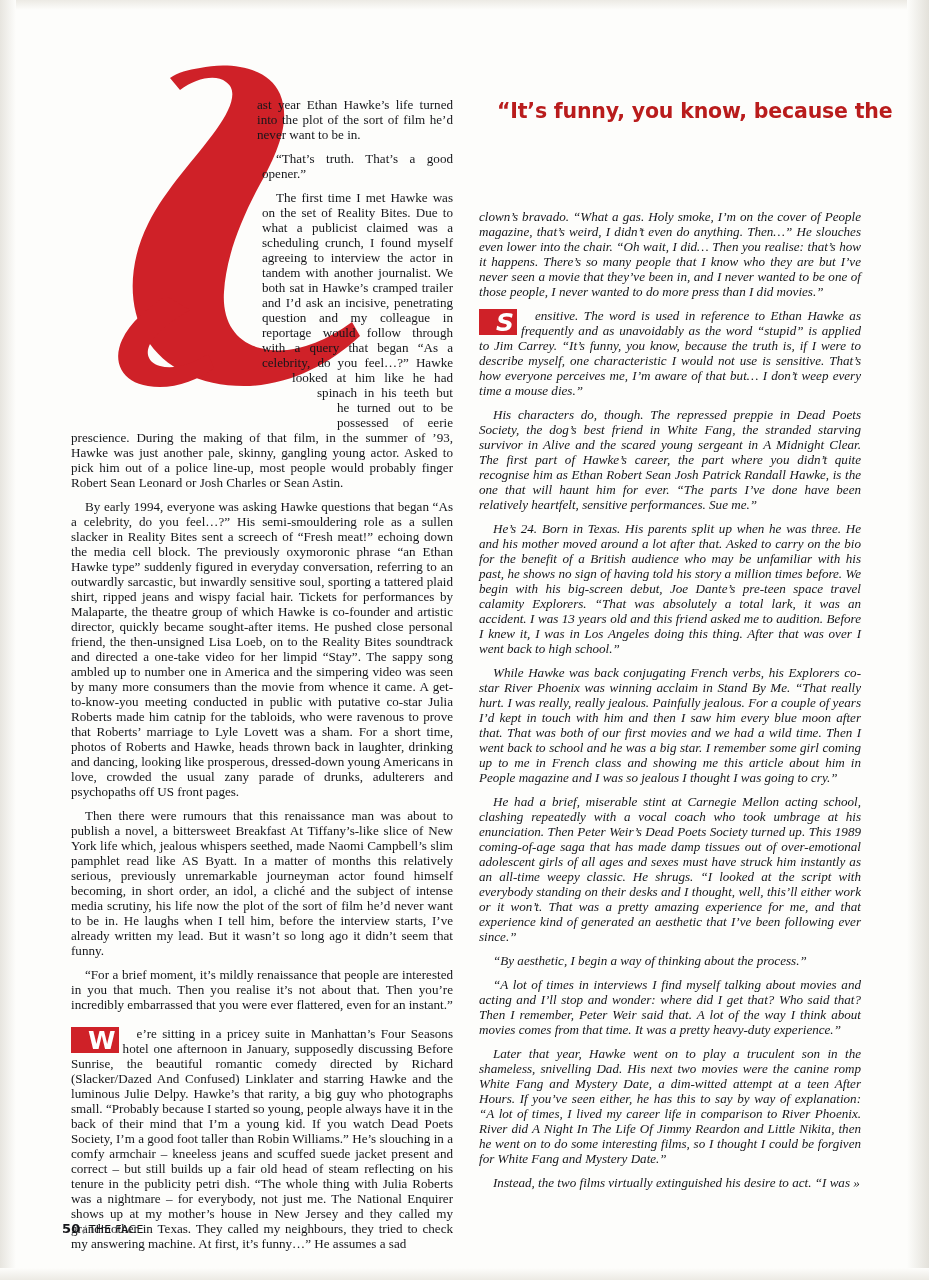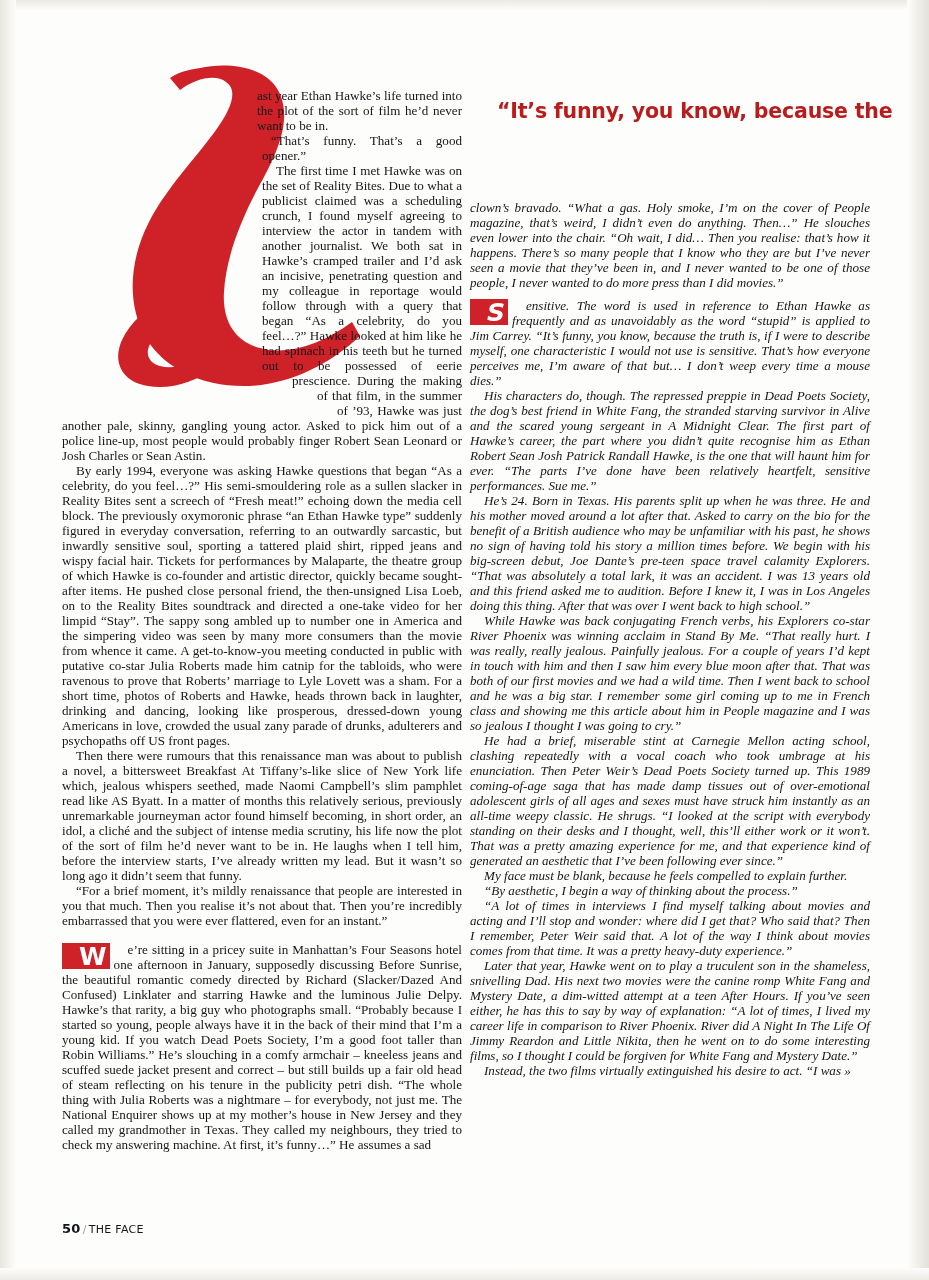--- a/index.html
+++ b/index.html
@@ -34,21 +34,21 @@
     top: 200px;
     width: 400px;
     text-align: justify;
     font-size: 13.1px;
     line-height: 15.0px;
     color: #15161a;
     font-style: italic;
   }
 
   .col-left p, .col-right p {
-    margin: 0;
+    margin: 9px;
     text-indent: 14px;
     hyphens: auto;
   }
   .col-left p.noindent, .col-right p.noindent { text-indent: 0; }
 
   
   .stair { float: left; clear: left; height: 15px; }
 
   
   .dropcap-L {
@@ -180,40 +180,39 @@
     <div class="stair" style="width:100px"></div>
     <div class="stair" style="width:180px"></div>
     <div class="stair" style="width:180px"></div>
     <div class="stair" style="width:200px"></div>
     <div class="stair" style="width:200px"></div>
     <div class="stair" style="width:230px"></div>
     <div class="stair" style="width:255px"></div>
     <div class="stair" style="width:275px"></div>
 
     <p class="noindent">ast year Ethan Hawke’s life turned into the plot of the sort of film he’d never want to be in.</p>
-    <p>“That’s funny. That’s a good opener.”</p>
+    <p>“That’s truth. That’s a good opener.”</p>
     <p>The first time I met Hawke was on the set of Reality Bites. Due to what a publicist claimed was a scheduling crunch, I found myself agreeing to interview the actor in tandem with another journalist. We both sat in Hawke’s cramped trailer and I’d ask an incisive, penetrating question and my colleague in reportage would follow through with a query that began “As a celebrity, do you feel…?” Hawke looked at him like he had spinach in his teeth but he turned out to be possessed of eerie prescience. During the making of that film, in the summer of ’93, Hawke was just another pale, skinny, gangling young actor. Asked to pick him out of a police line-up, most people would probably finger Robert Sean Leonard or Josh Charles or Sean Astin.</p>
     <p>By early 1994, everyone was asking Hawke questions that began “As a celebrity, do you feel…?” His semi-smouldering role as a sullen slacker in Reality Bites sent a screech of “Fresh meat!” echoing down the media cell block. The previously oxymoronic phrase “an Ethan Hawke type” suddenly figured in everyday conversation, referring to an outwardly sarcastic, but inwardly sensitive soul, sporting a tattered plaid shirt, ripped jeans and wispy facial hair. Tickets for performances by Malaparte, the theatre group of which Hawke is co-founder and artistic director, quickly became sought-after items. He pushed close personal friend, the then-unsigned Lisa Loeb, on to the Reality Bites soundtrack and directed a one-take video for her limpid “Stay”. The sappy song ambled up to number one in America and the simpering video was seen by many more consumers than the movie from whence it came. A get-to-know-you meeting conducted in public with putative co-star Julia Roberts made him catnip for the tabloids, who were ravenous to prove that Roberts’ marriage to Lyle Lovett was a sham. For a short time, photos of Roberts and Hawke, heads thrown back in laughter, drinking and dancing, looking like prosperous, dressed-down young Americans in love, crowded the usual zany parade of drunks, adulterers and psychopaths off US front pages.</p>
     <p>Then there were rumours that this renaissance man was about to publish a novel, a bittersweet Breakfast At Tiffany’s-like slice of New York life which, jealous whispers seethed, made Naomi Campbell’s slim pamphlet read like AS Byatt. In a matter of months this relatively serious, previously unremarkable journeyman actor found himself becoming, in short order, an idol, a cliché and the subject of intense media scrutiny, his life now the plot of the sort of film he’d never want to be in. He laughs when I tell him, before the interview starts, I’ve already written my lead. But it wasn’t so long ago it didn’t seem that funny.</p>
     <p>“For a brief moment, it’s mildly renaissance that people are interested in you that much. Then you realise it’s not about that. Then you’re incredibly embarrassed that you were ever flattered, even for an instant.”</p>
     <p style="margin-top:14px">
       <span class="dcap">W</span><span>e’re sitting in a pricey suite in Manhattan’s Four Seasons hotel one afternoon in January, supposedly discussing Before Sunrise, the beautiful romantic comedy directed by Richard (Slacker/Dazed And Confused) Linklater and starring Hawke and the luminous Julie Delpy. Hawke’s that rarity, a big guy who photographs small. “Probably because I started so young, people always have it in the back of their mind that I’m a young kid. If you watch Dead Poets Society, I’m a good foot taller than Robin Williams.” He’s slouching in a comfy armchair – kneeless jeans and scuffed suede jacket present and correct – but still builds up a fair old head of steam reflecting on his tenure in the publicity petri dish. “The whole thing with Julia Roberts was a nightmare – for everybody, not just me. The National Enquirer shows up at my mother’s house in New Jersey and they called my grandmother in Texas. They called my neighbours, they tried to check my answering machine. At first, it’s funny…” He assumes a sad</span>
     </p>
   </div>
 
   <div class="col-right">
     <p class="noindent">clown’s bravado. “What a gas. Holy smoke, I’m on the cover of People magazine, that’s weird, I didn’t even do anything. Then…” He slouches even lower into the chair. “Oh wait, I did… Then you realise: that’s how it happens. There’s so many people that I know who they are but I’ve never seen a movie that they’ve been in, and I never wanted to be one of those people, I never wanted to do more press than I did movies.”</p>
     <p style="margin-top:8px">
       <span class="dcap">S</span><span>ensitive. The word is used in reference to Ethan Hawke as frequently and as unavoidably as the word “stupid” is applied to Jim Carrey. “It’s funny, you know, because the truth is, if I were to describe myself, one characteristic I would not use is sensitive. That’s how everyone perceives me, I’m aware of that but… I don’t weep every time a mouse dies.”</span>
     </p>
     <p>His characters do, though. The repressed preppie in Dead Poets Society, the dog’s best friend in White Fang, the stranded starving survivor in Alive and the scared young sergeant in A Midnight Clear. The first part of Hawke’s career, the part where you didn’t quite recognise him as Ethan Robert Sean Josh Patrick Randall Hawke, is the one that will haunt him for ever. “The parts I’ve done have been relatively heartfelt, sensitive performances. Sue me.”</p>
     <p>He’s 24. Born in Texas. His parents split up when he was three. He and his mother moved around a lot after that. Asked to carry on the bio for the benefit of a British audience who may be unfamiliar with his past, he shows no sign of having told his story a million times before. We begin with his big-screen debut, Joe Dante’s pre-teen space travel calamity Explorers. “That was absolutely a total lark, it was an accident. I was 13 years old and this friend asked me to audition. Before I knew it, I was in Los Angeles doing this thing. After that was over I went back to high school.”</p>
     <p>While Hawke was back conjugating French verbs, his Explorers co-star River Phoenix was winning acclaim in Stand By Me. “That really hurt. I was really, really jealous. Painfully jealous. For a couple of years I’d kept in touch with him and then I saw him every blue moon after that. That was both of our first movies and we had a wild time. Then I went back to school and he was a big star. I remember some girl coming up to me in French class and showing me this article about him in People magazine and I was so jealous I thought I was going to cry.”</p>
     <p>He had a brief, miserable stint at Carnegie Mellon acting school, clashing repeatedly with a vocal coach who took umbrage at his enunciation. Then Peter Weir’s Dead Poets Society turned up. This 1989 coming-of-age saga that has made damp tissues out of over-emotional adolescent girls of all ages and sexes must have struck him instantly as an all-time weepy classic. He shrugs. “I looked at the script with everybody standing on their desks and I thought, well, this’ll either work or it won’t. That was a pretty amazing experience for me, and that experience kind of generated an aesthetic that I’ve been following ever since.”</p>
-    <p>My face must be blank, because he feels compelled to explain further.</p>
     <p>“By aesthetic, I begin a way of thinking about the process.”</p>
     <p>“A lot of times in interviews I find myself talking about movies and acting and I’ll stop and wonder: where did I get that? Who said that? Then I remember, Peter Weir said that. A lot of the way I think about movies comes from that time. It was a pretty heavy-duty experience.”</p>
     <p>Later that year, Hawke went on to play a truculent son in the shameless, snivelling Dad. His next two movies were the canine romp White Fang and Mystery Date, a dim-witted attempt at a teen After Hours. If you’ve seen either, he has this to say by way of explanation: “A lot of times, I lived my career life in comparison to River Phoenix. River did A Night In The Life Of Jimmy Reardon and Little Nikita, then he went on to do some interesting films, so I thought I could be forgiven for White Fang and Mystery Date.”</p>
     <p>Instead, the two films virtually extinguished his desire to act. “I was »</p>
   </div>
 
   <div class="footer">
     <span class="pgnum">50</span><span class="sep">/</span><span>THE FACE</span>
   </div>
 

